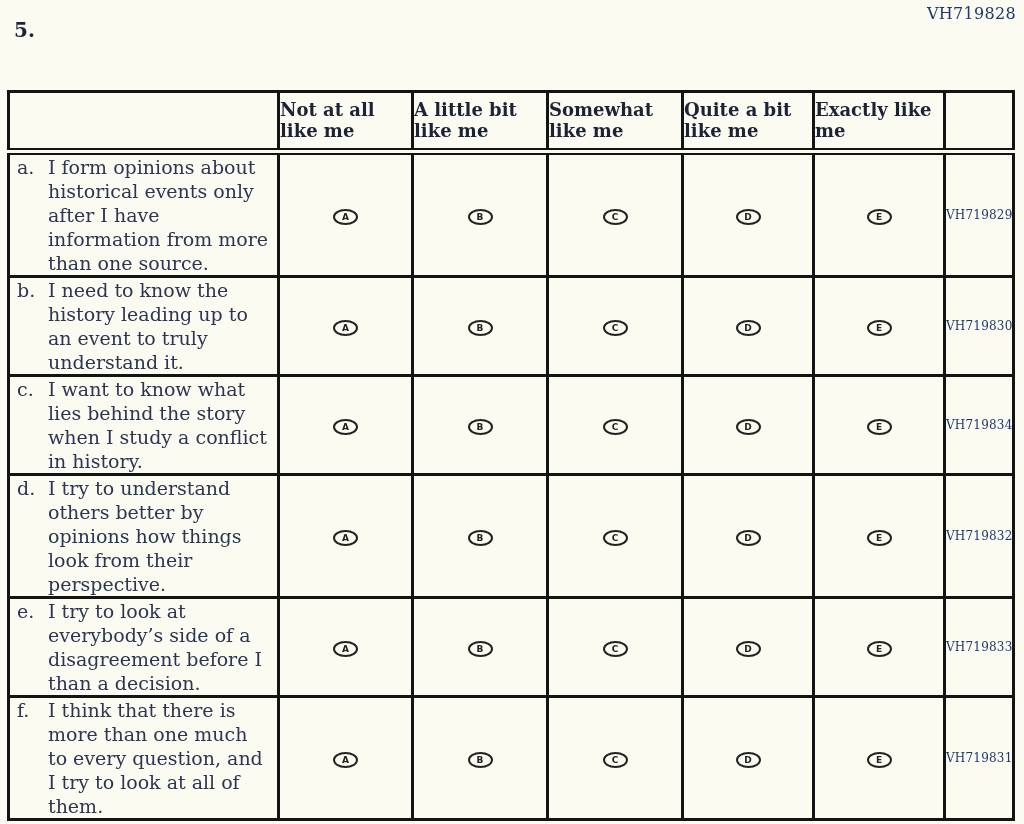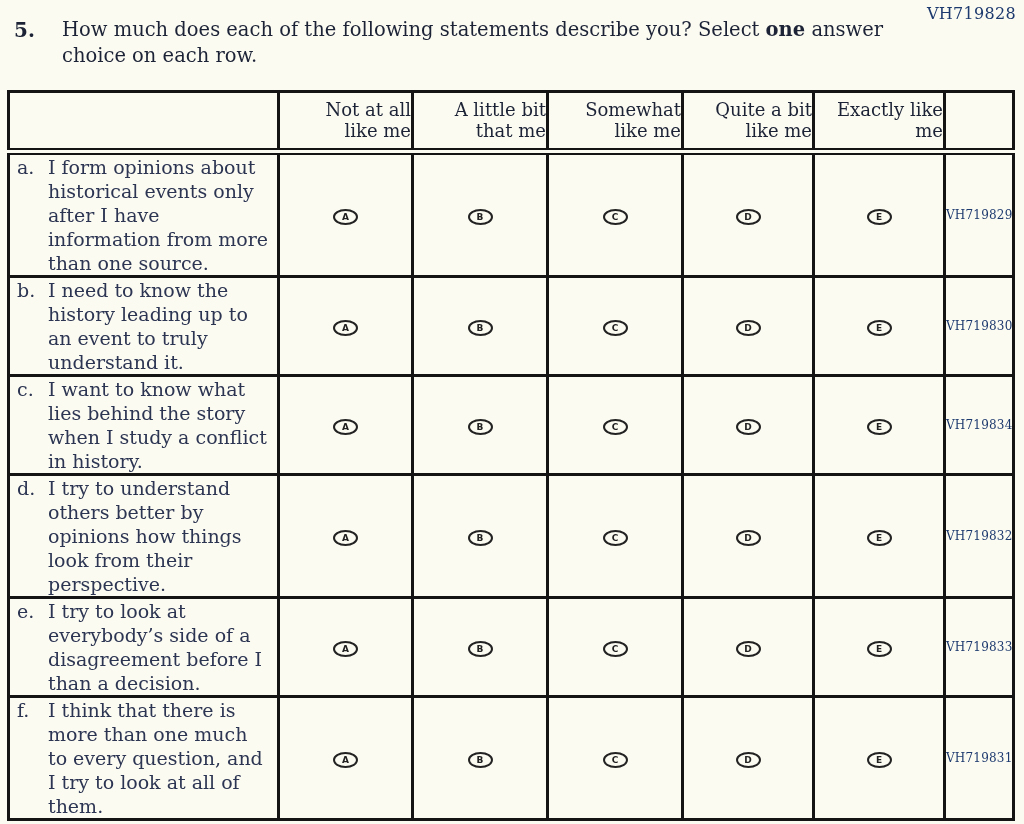--- a/index.html
+++ b/index.html
@@ -37,22 +37,22 @@
   table.survey{
     position:absolute;left:7px;top:90px;
     border-collapse:collapse;table-layout:fixed;width:1005px;
   }
   table.survey td, table.survey th{
     border:3px solid var(--border);
     padding:0;
   }
   table.survey thead th{
     border-bottom:7px double var(--border);
-    height:60px;vertical-align:middle;text-align:right;
-    font-weight:normal;font-size:18px;line-height:1.16;
+    height:60px;vertical-align:middle;text-align:left;
+    font-weight:bold;font-size:18px;line-height:1.16;
     color:var(--header-text);
     white-space:pre-line;
   }
   td.stmt{vertical-align:top;padding:3px 2px 0 0;}
   .stmt-inner{display:flex;align-items:flex-start;font-size:19px;line-height:24px;}
   .ltr{flex:none;width:38px;padding-left:7px;}
   .stxt{flex:1;padding-right:5px;}
   td.opt{text-align:center;vertical-align:middle;}
   td.code-cell{
     text-align:center;vertical-align:middle;
@@ -69,40 +69,39 @@
   tr.h4{height:98px;}
   tr.hf{height:119px;}
 </style>
 </head>
 <body>
 
 <div class="doc-code">VH719828</div>
 
 <div class="question">
   <span class="qnum">5.</span>
-  <p class="qtext"><span>How much does each of the following statements describe you? Select </span><b>one</b><span> answer choice on each row.</span></p>
 </div>
 
 <table class="survey">
   <colgroup>
     <col style="width:270px">
       <col style="width:134px">
       <col style="width:135px">
       <col style="width:135px">
       <col style="width:131px">
       <col style="width:131px">
       <col style="width:69px">
   </colgroup>
   <thead>
     <tr>
       <th></th>
       <th>Not at all
 like me</th>
       <th>A little bit
-that me</th>
+like me</th>
       <th>Somewhat
 like me</th>
       <th>Quite a bit
 like me</th>
       <th>Exactly like
 me</th>
       <th></th>
     </tr>
   </thead>
   <tbody>

